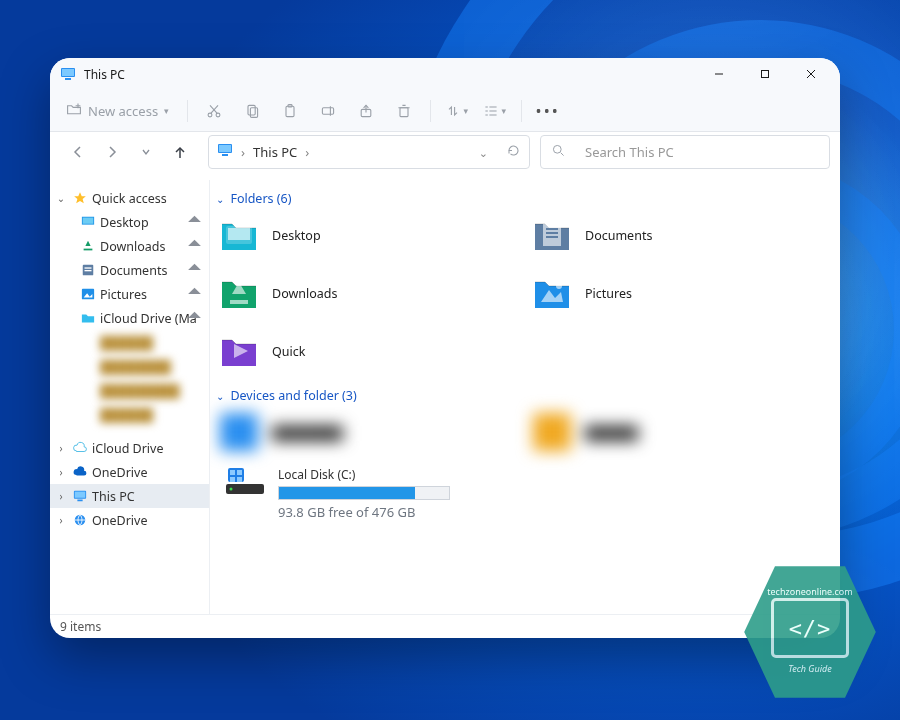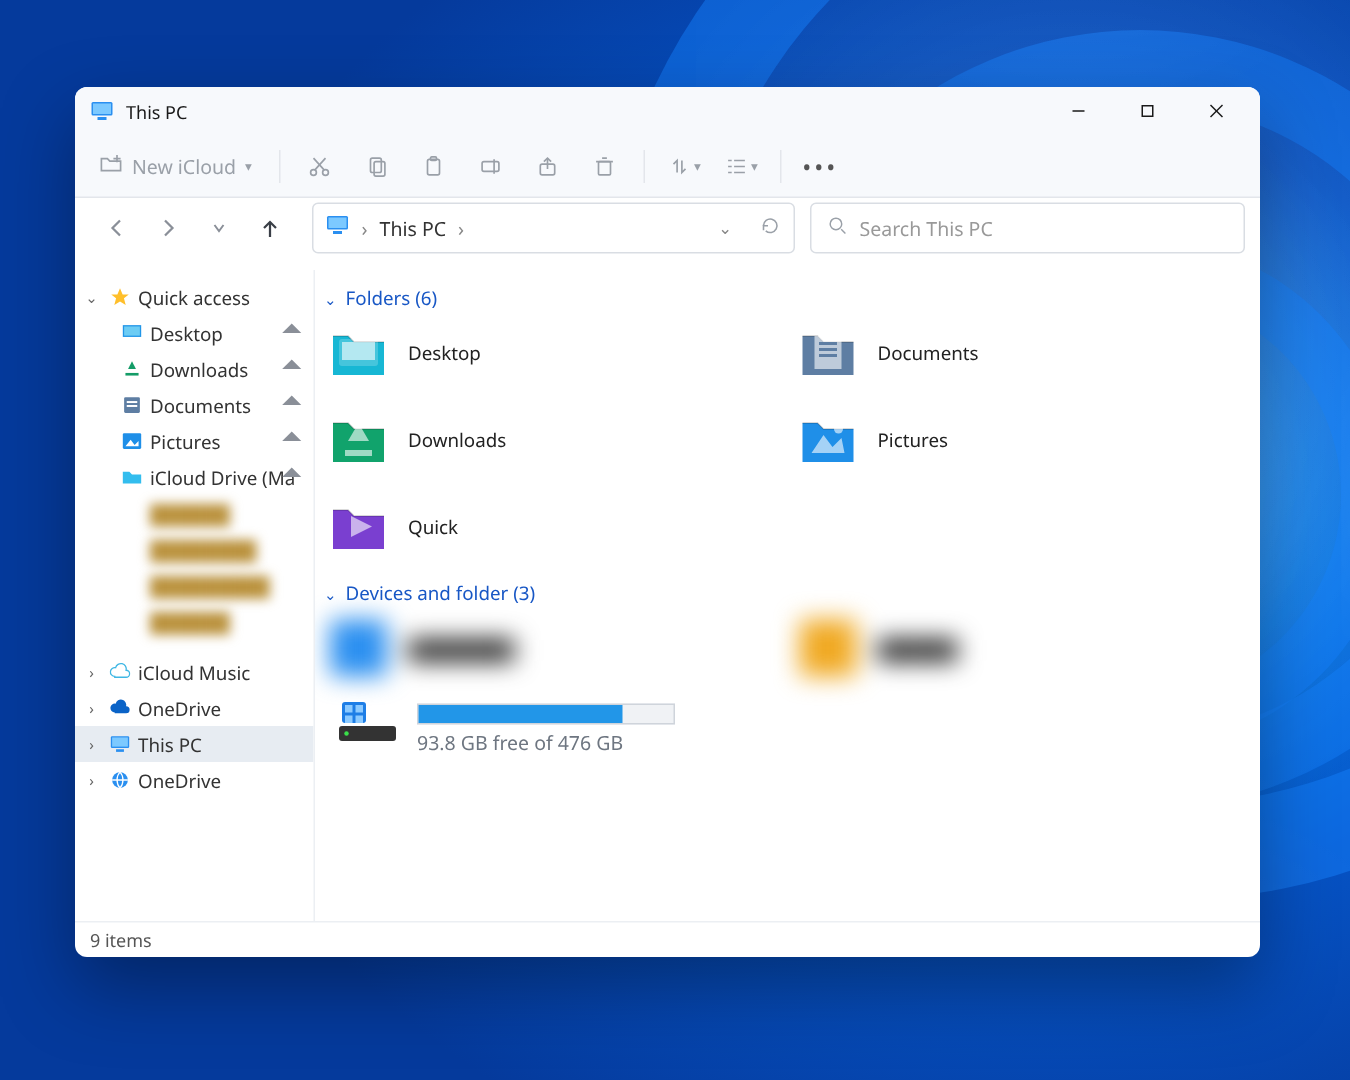--- a/index.html
+++ b/index.html
@@ -18,21 +18,21 @@
     background: radial-gradient(circle at 40% 50%, rgba(255,255,255,0.15), rgba(255,255,255,0) 70%);
     border: 40px solid rgba(22,130,255,0.45);
   }
   .swirl.a{ width:760px; height:760px; right:-260px; top:-160px; border-width:64px;}
   .swirl.b{ width:520px; height:520px; right:-120px; top:20px;  border-width:48px; opacity:.9}
   .swirl.c{ width:340px; height:340px; right:-30px;  top:160px; border-width:36px; opacity:.85}
 
   
   .win {
     position:absolute; left:50px; top:58px; width:790px; height:580px;
-    background:#ffffff; border-radius:8px;
+    background:#ffffff; border-radius:20px;
     box-shadow:0 20px 50px rgba(0,0,0,.35);
     display:flex; flex-direction:column;
     overflow:hidden;
   }
 
   .titlebar {
     height:32px; display:flex; align-items:center; padding:0 6px 0 10px;
     font-size:12px; color:#1a1a1a; background:#f7f9fc;
   }
   .titlebar .t-icon{ width:16px; height:16px; margin-right:8px; }
@@ -58,21 +58,21 @@
   .nbtn svg{ stroke:currentColor;}
   .nbtn.active{ color:#3a3f47;}
   .addrbar{
     flex:1; height:34px; border:1px solid #d9dde3; border-radius:4px; background:#fff;
     display:flex; align-items:center; padding:0 8px; gap:8px; font-size:13px; color:#333;
   }
   .addrbar .crumb{ display:flex; align-items:center; gap:4px;}
   .addrbar .cv{ color:#888;}
   .searchbar{
     width:290px; height:34px; border:1px solid #d9dde3; border-radius:4px; background:#fff;
-    display:flex; align-items:center; padding:4px 10px; gap:8px; color:#999; font-size:13px;
+    display:flex; align-items:center; padding:4px 10px; gap:20px; color:#999; font-size:13px;
   }
 
   
   .body{ flex:1; display:flex; min-height:0;}
 
   .sidebar{
     width:160px; border-right:1px solid #eceff3; font-size:12.5px; color:#333;
     padding:6px 0; overflow:hidden;
   }
   .srow{
@@ -163,21 +163,21 @@
       </div>
     </div>
 
     <div class="toolbar">
       <div class="tbtn label">
         <span><svg class="mono" width="16" height="16" viewBox="0 0 20 20">
               <path d="M2 6h5l2 2h9v8H2z"></path>
               <line x1="15" y1="3" x2="15" y2="9"></line>
               <line x1="12" y1="6" x2="18" y2="6"></line>
             </svg></span>
-        <span>New iCloud</span>
+        <span>New access</span>
         <span style="font-size:9px;color:#9aa0a8">▾</span>
       </div>
       <div class="tbar-sep"></div>
       <div class="tbtn">
           <svg class="mono" width="16" height="16" viewBox="0 0 20 20">
             <circle cx="5" cy="15" r="2.4"></circle>
             <circle cx="15" cy="15" r="2.4"></circle>
             <line x1="6" y1="13" x2="15" y2="3"></line>
             <line x1="14" y1="13" x2="5" y2="3"></line>
           </svg>
@@ -354,21 +354,21 @@
 
         <div style="height:10px"></div>
 
         <div class="srow">
           <span class="exp">›</span>
           <span class="ic">
               <svg width="14" height="14" viewBox="0 0 24 24">
                 <path d="M6 17a5 5 0 1 1 1-9.9A6 6 0 0 1 19 10a4 4 0 0 1 0 8H6z" fill="#fff" stroke="#3fb7e4" stroke-width="1.5"></path>
               </svg>
             </span>
-          <span>iCloud Music</span>
+          <span>iCloud Drive</span>
         </div>
         <div class="srow">
           <span class="exp">›</span>
           <span class="ic">
               <svg width="14" height="14" viewBox="0 0 24 24">
                 <path d="M6 17a5 5 0 1 1 1-9.9A6 6 0 0 1 19 10a4 4 0 0 1 0 8H6z" fill="#0a63c7"></path>
               </svg>
             </span>
           <span>OneDrive</span>
         </div>
@@ -489,28 +489,36 @@
               <rect x="0" y="18" width="38" height="10" rx="2" fill="#333"></rect>
               <circle cx="5" cy="23" r="1.5" fill="#3ae04a"></circle>
               <rect x="2" y="2" width="16" height="14" rx="2" fill="#1e7ee6"></rect>
               <rect x="4" y="4" width="5" height="5" fill="#8ccaff"></rect>
                 <rect x="11" y="4" width="5" height="5" fill="#8ccaff"></rect>
               <rect x="4" y="11" width="5" height="5" fill="#8ccaff"></rect>
                 <rect x="11" y="11" width="5" height="5" fill="#8ccaff"></rect>
             </svg>
           </div>
           <div class="diskinfo">
+            <div>Local Disk (C:)</div>
             <div class="diskbar">
               <div class="fill" id="disk-fill" style="width: 80%;"></div>
             </div>
             <div class="disksub">93.8 GB free of 476 GB</div>
           </div>
         </div>
       </div>
     </div>
 
     <div class="status">
       <span>9 items</span>
     </div>
 
   </div>
 
+  <div class="wm">
+    <div class="t1">techzoneonline.com</div>
+    <div class="card">
+        <span class="code">&lt;/&gt;</span>
+      </div>
+    <div class="t2">Tech Guide</div>
+  </div>
 </div>
 
 </body></html>

